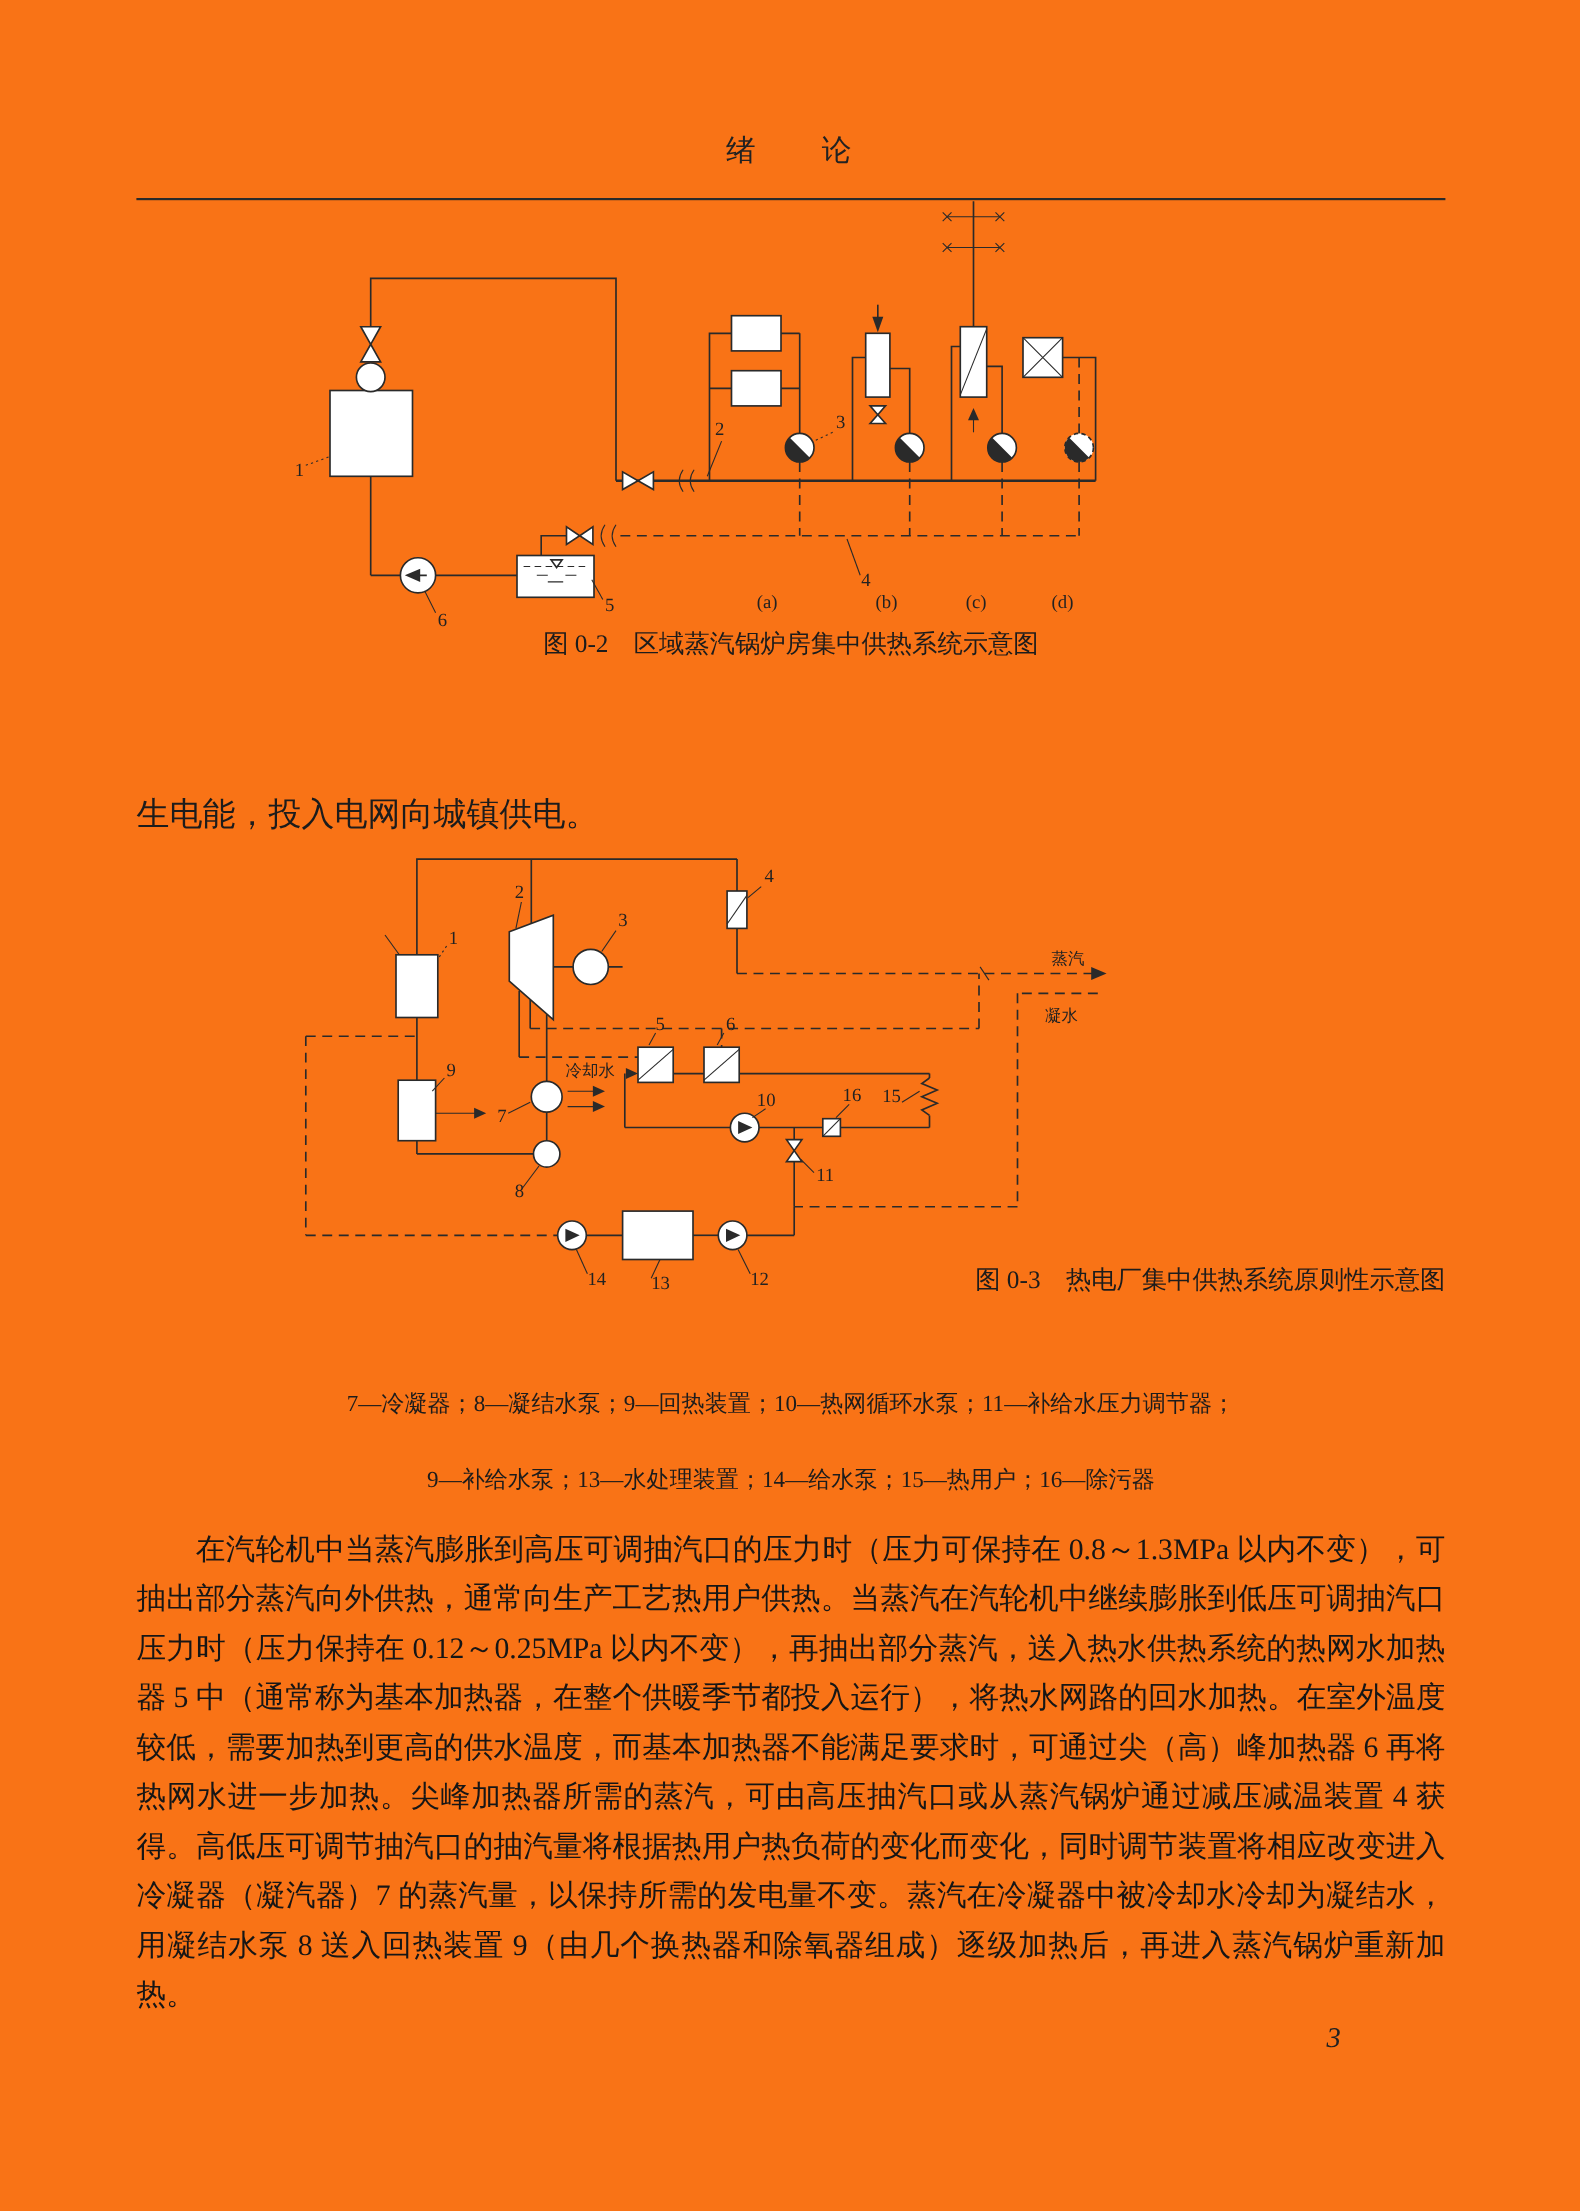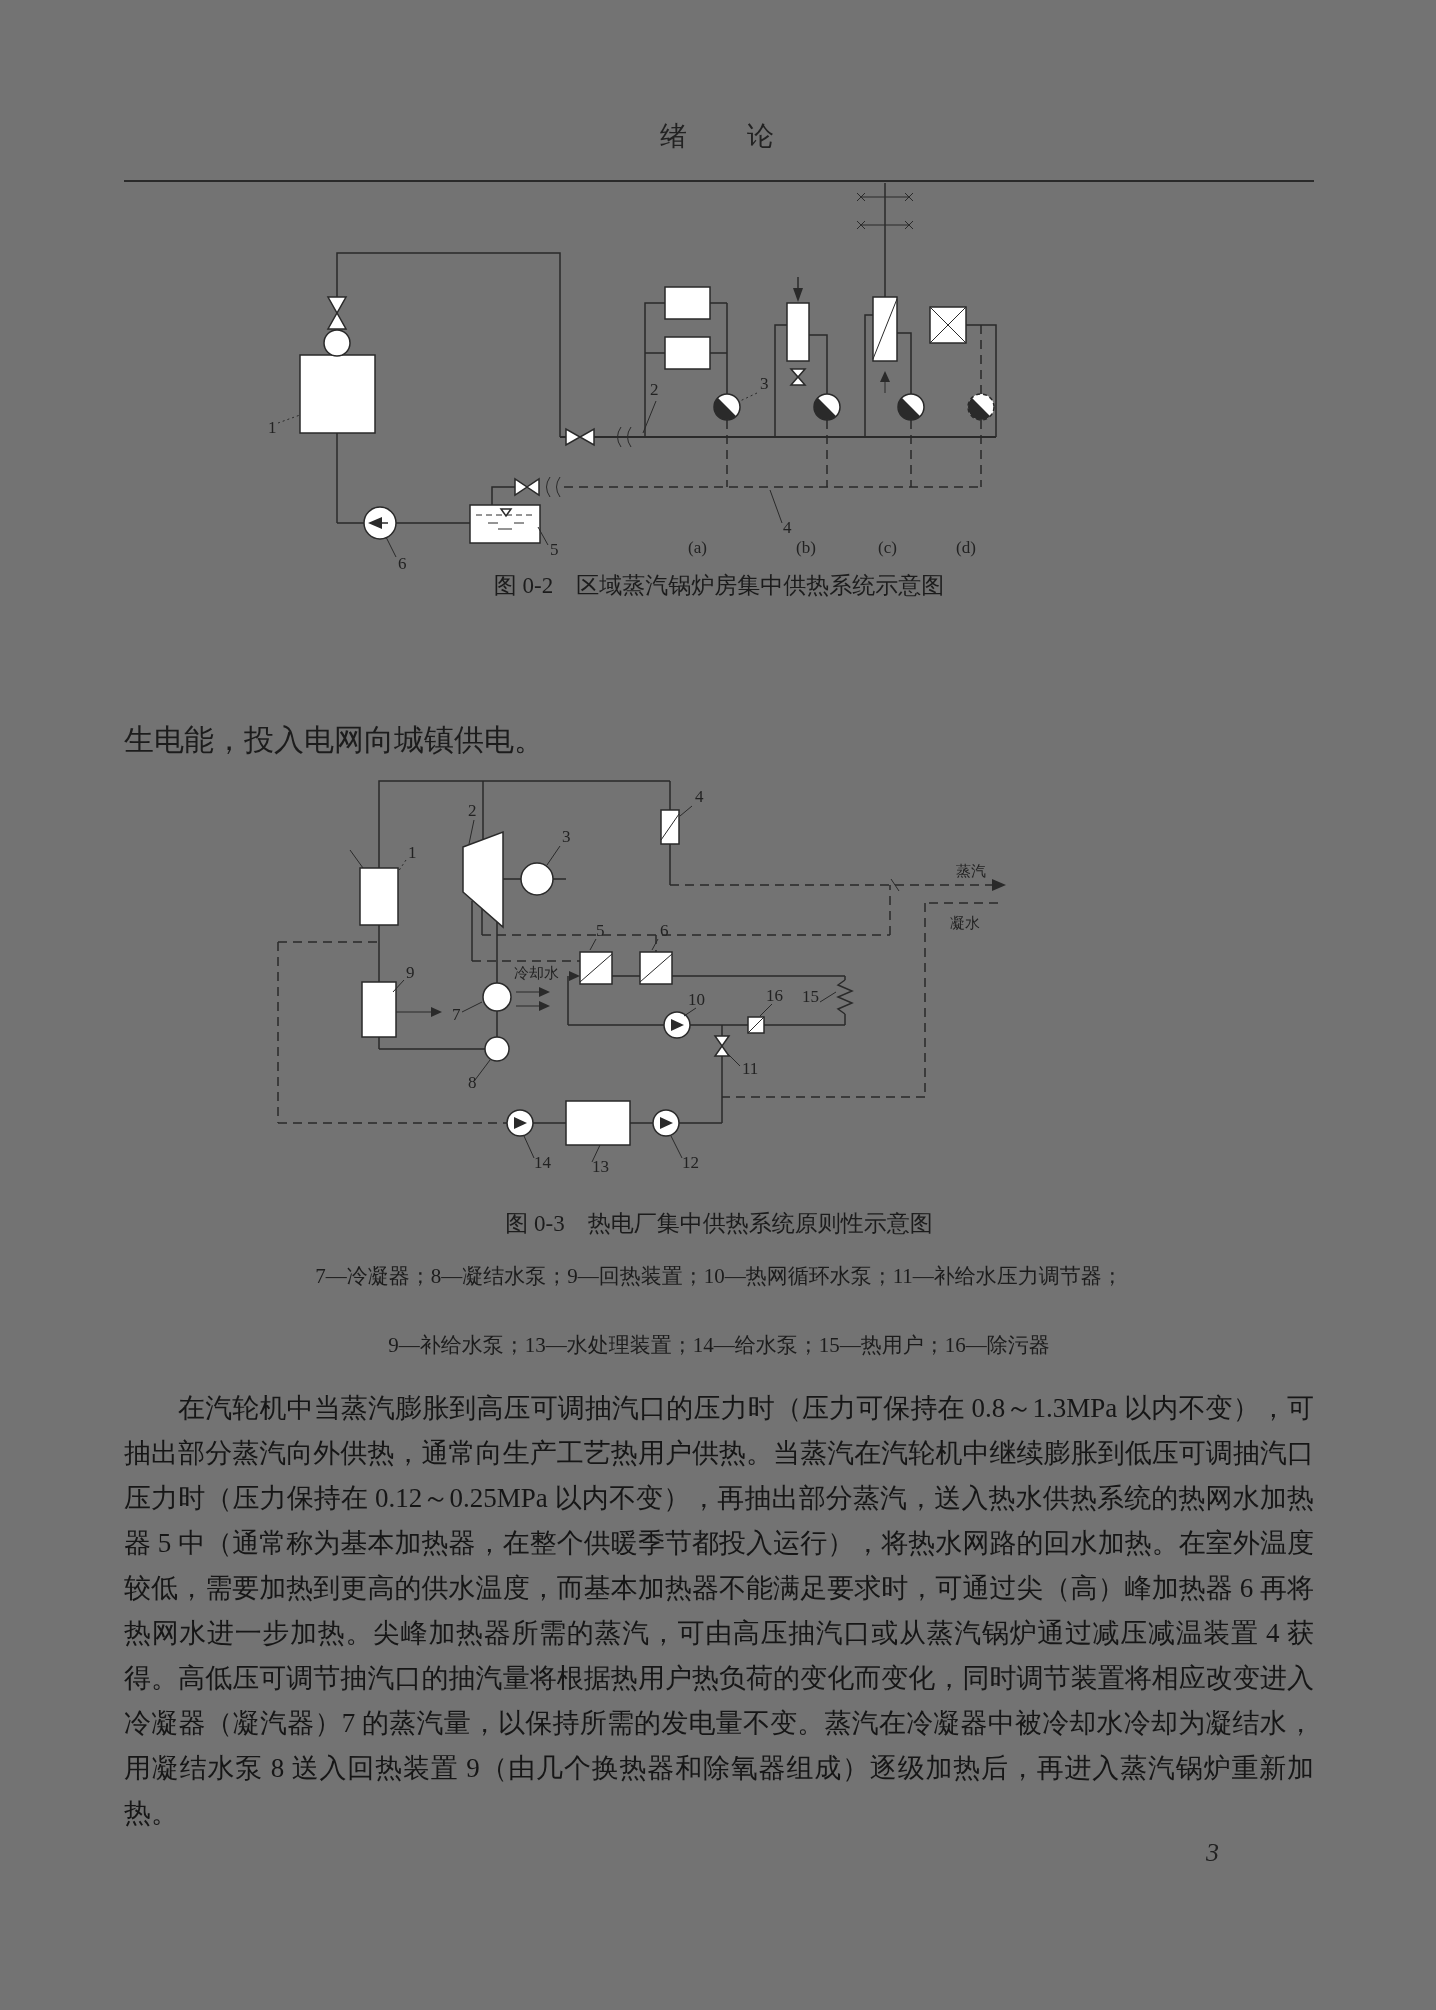--- a/index.html
+++ b/index.html
@@ -1,16 +1,16 @@
 <!DOCTYPE html>
 <html><head>
 <meta charset="utf-8">
 <style>
   html,body{margin:0;padding:0;background:#e8e8e8;}
-  .page{position:relative;width:1436px;height:2010px;background:#737373;margin:0 auto;
+  .page{position:relative;width:1436px;height:2010px;background:#f97316;margin:0 auto;
         font-family:"Liberation Serif","DejaVu Serif",serif;color:#1c1c1c;overflow:hidden;}
   .hdr-title{position:absolute;top:118px;left:0;width:100%;text-align:center;
              font-size:27px;letter-spacing:2px;color:#222;}
   .hdr-rule{position:absolute;top:180px;left:124px;width:1190px;height:2px;background:#2a2a2a;}
   .fig-svg{position:absolute;}
   #fig02-svg{left:230px;top:175px;}
   #fig03-svg{left:250px;top:752px;}
   .cap{position:absolute;left:124px;width:1190px;text-align:center;color:#1c1c1c;}
   .cap-title{font-size:23px;}
   .cap-sub{font-size:21px;}
@@ -275,20 +275,20 @@
       <path class="dline" d="M429,371 H472 M472,371 V345"></path>
     </g>
     <text x="284" y="416" class="num">14</text>
     <path class="dthin" d="M284,406 L274,384"></path>
     <text x="342" y="420" class="num">13</text>
     <path class="dthin" d="M342,410 L350,393"></path>
     <text x="432" y="416" class="num">12</text>
     <path class="dthin" d="M432,406 L421,384"></path>
   </svg>
 
-  <div class="cap cap-title" style="top:1208px;">图 0-3　热电厂集中供热系统原则性示意图</div>
+  <div class="cap cap-title" style="top:1148px;text-align:right;">图 0-3　热电厂集中供热系统原则性示意图</div>
   <div class="cap cap-sub" style="top:1262px;text-align:center;">7—冷凝器；8—凝结水泵；9—回热装置；10—热网循环水泵；11—补给水压力调节器；</div>
   <div class="cap cap-sub" style="top:1331px;">9—补给水泵；13—水处理装置；14—给水泵；15—热用户；16—除污器</div>
 
   <p class="p-main">在汽轮机中当蒸汽膨胀到高压可调抽汽口的压力时（压力可保持在 0.8～1.3MPa 以内不变），可抽出部分蒸汽向外供热，通常向生产工艺热用户供热。当蒸汽在汽轮机中继续膨胀到低压可调抽汽口压力时（压力保持在 0.12～0.25MPa 以内不变），再抽出部分蒸汽，送入热水供热系统的热网水加热器 5 中（通常称为基本加热器，在整个供暖季节都投入运行），将热水网路的回水加热。在室外温度较低，需要加热到更高的供水温度，而基本加热器不能满足要求时，可通过尖（高）峰加热器 6 再将热网水进一步加热。尖峰加热器所需的蒸汽，可由高压抽汽口或从蒸汽锅炉通过减压减温装置 4 获得。高低压可调节抽汽口的抽汽量将根据热用户热负荷的变化而变化，同时调节装置将相应改变进入冷凝器（凝汽器）7 的蒸汽量，以保持所需的发电量不变。蒸汽在冷凝器中被冷却水冷却为凝结水，用凝结水泵 8 送入回热装置 9（由几个换热器和除氧器组成）逐级加热后，再进入蒸汽锅炉重新加热。</p>
 
   <div class="page-num">3</div>
 </div>
 
 </body></html>

